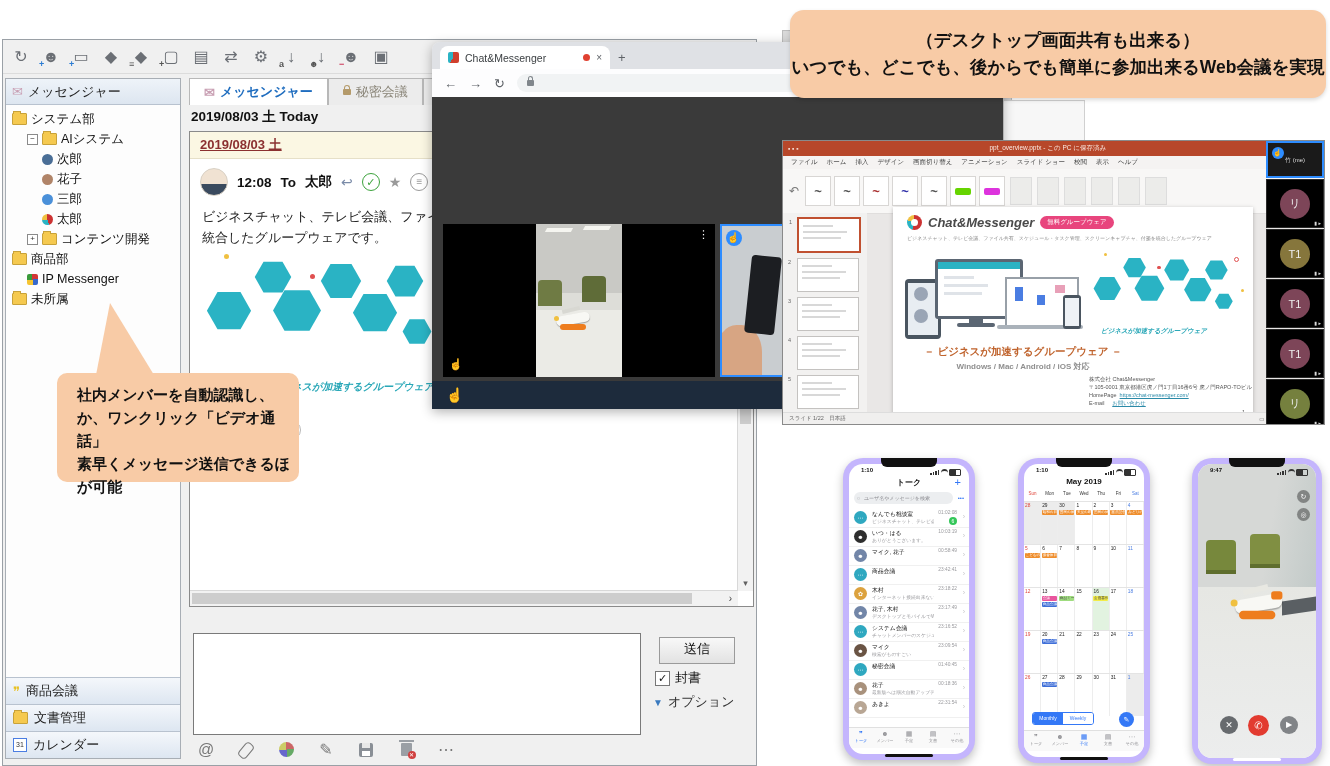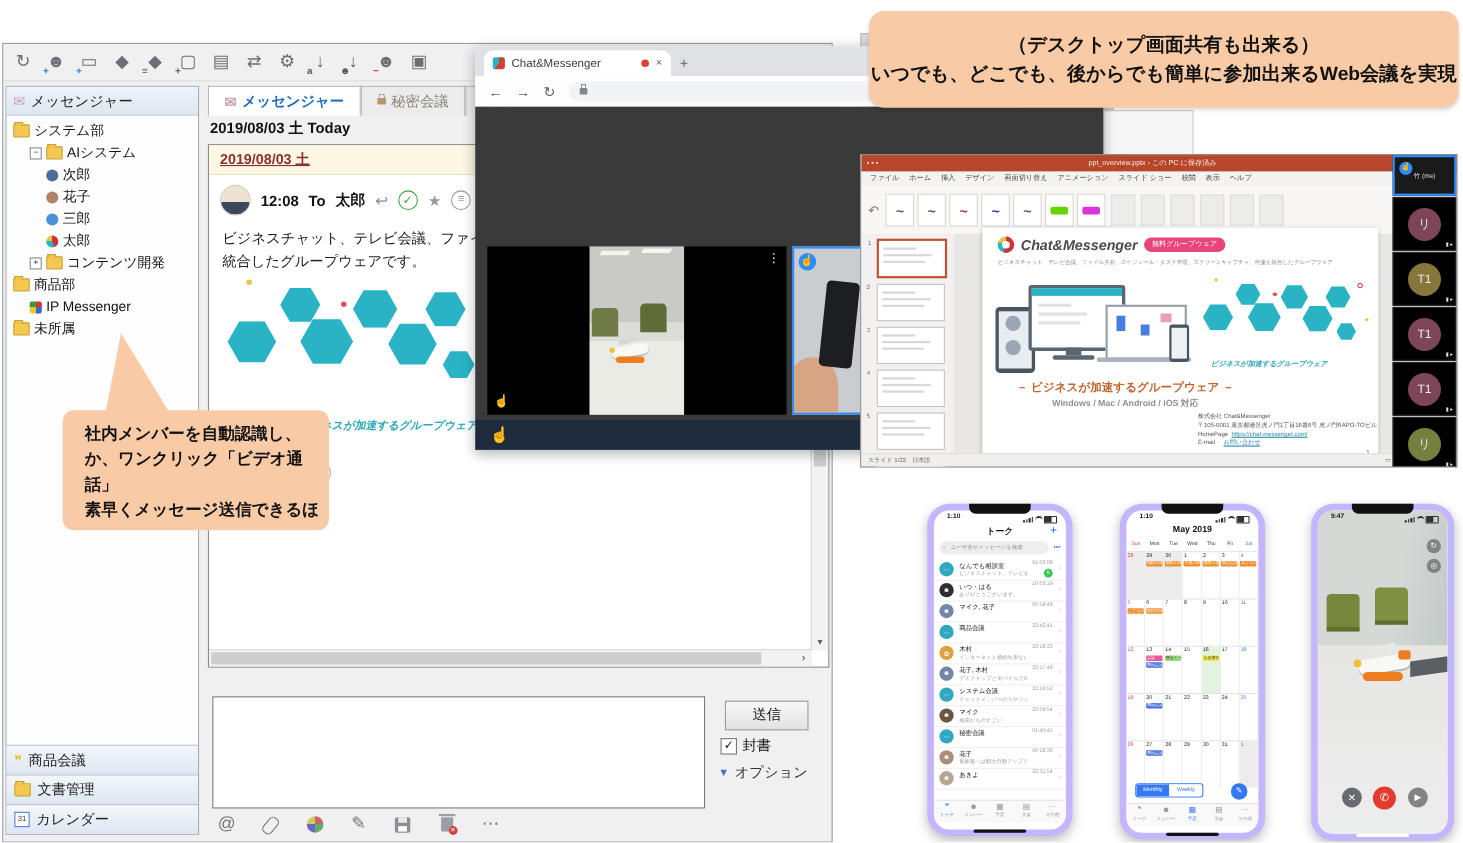--- a/index.html
+++ b/index.html
@@ -50,21 +50,21 @@
   .rheart{width:20px;height:20px;border-radius:50%;background:#e8365a;color:#fff;font-size:12px;line-height:20px;text-align:center;}
   .rplus{width:20px;height:20px;border-radius:50%;border:1.5px solid #b8b8b8;color:#b8b8b8;font-size:13px;line-height:20px;text-align:center;box-sizing:border-box;}
   .vscroll{position:absolute;right:0;top:0;bottom:15px;width:15px;background:#f2f2f2;border-left:1px solid #d8d8d8;}
   .vthumb{position:absolute;left:2px;top:2px;width:11px;height:290px;background:#cdcdcd;}
   .varrow{position:absolute;left:0;bottom:0;width:15px;height:15px;font-size:9px;color:#606060;text-align:center;line-height:15px;}
   .hscroll{position:absolute;left:0;bottom:0;right:15px;height:15px;background:#f2f2f2;border-top:1px solid #d8d8d8;}
   .hthumb{position:absolute;left:2px;top:2px;width:500px;height:11px;background:#cdcdcd;}
   .harrow{position:absolute;right:0;top:0;width:15px;height:15px;font-size:10px;color:#444;text-align:center;line-height:15px;}
   .composer{position:absolute;left:2px;top:531px;width:565px;height:154px;background:#f0f0f0;}
   .cinput{position:absolute;left:4px;top:24px;width:448px;height:102px;background:#fff;border:1px solid #7a7a7a;resize:none;box-sizing:border-box;font-family:"Liberation Sans",sans-serif;}
-  .sendbtn{position:absolute;left:470px;top:28px;width:74px;height:25px;background:linear-gradient(#f8f8f8,#e2e2e2);border:1px solid #9a9a9a;font-size:13px;color:#111;text-align:center;line-height:23px;}
+  .sendbtn{position:absolute;left:470px;top:28px;width:74px;height:25px;background:linear-gradient(#f8f8f8,#e2e2e2);border:1px solid #9a9a9a;font-size:13px;color:#111;text-align:center;line-height:23px;font-family:Liberation Mono, monospace;}
   .sealrow{position:absolute;left:466px;top:60px;display:flex;align-items:center;gap:5px;font-size:13px;color:#111;}
   .cbx{width:13px;height:13px;border:1px solid #777;background:#fff;font-size:11px;line-height:12px;text-align:center;color:#111;}
   .optrow{position:absolute;left:464px;top:84px;display:flex;align-items:center;gap:5px;font-size:13px;color:#333;}
   .optarrow{color:#3a7abf;font-size:10px;}
   .cicons{position:absolute;left:8px;top:132px;display:flex;gap:22px;align-items:center;color:#787878;font-size:16px;}
   .cico{width:18px;height:18px;text-align:center;line-height:18px;position:relative;}
   .i-clip{width:8px;height:15px;border:1.8px solid #787878;border-radius:4px;transform:rotate(40deg);margin:1px auto;}
   .i-pal{width:15px;height:15px;border-radius:50%;background:conic-gradient(#c66 0 25%,#6a6 0 50%,#66c 0 75%,#cc6 0);margin:1px auto;}
   .i-floppy{width:14px;height:14px;background:#8a8f96;border-radius:2px;position:relative;margin:2px auto;}
   .i-floppy:before{content:"";position:absolute;left:3px;top:0;width:8px;height:5px;background:#e8e8e8;}
@@ -643,20 +643,21 @@
 
   <div class="bubble bubble-top">
     <div>（デスクトップ画面共有も出来る）</div>
     <div>いつでも、どこでも、後からでも簡単に参加出来るWeb会議を実現</div>
   </div>
   <div class="bubble-tail"></div>
   <div class="bubble bubble-left">
     <div>社内メンバーを自動認識し、</div>
     <div>か、ワンクリック「ビデオ通話」</div>
     <div>素早くメッセージ送信できるほ</div>
+    <div>が可能</div>
   </div>
 
   <div class="phone" style="left:843px;top:458px;width:132px;height:302px;">
     <div class="pscr" id="p1scr">
       <div class="pstat">
           <span class="t">1:10</span>
         <span class="sig">
             <i style="height:2px;"></i>
             <i style="height:3px;"></i>
             <i style="height:4px;"></i>

